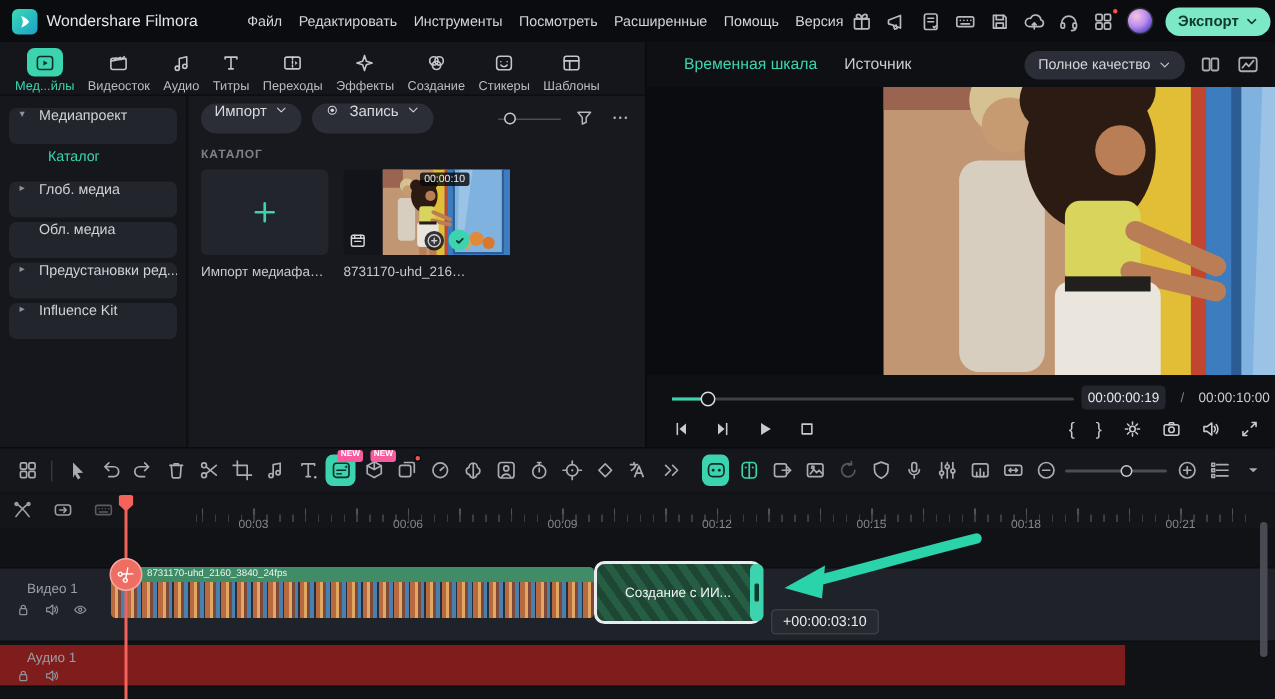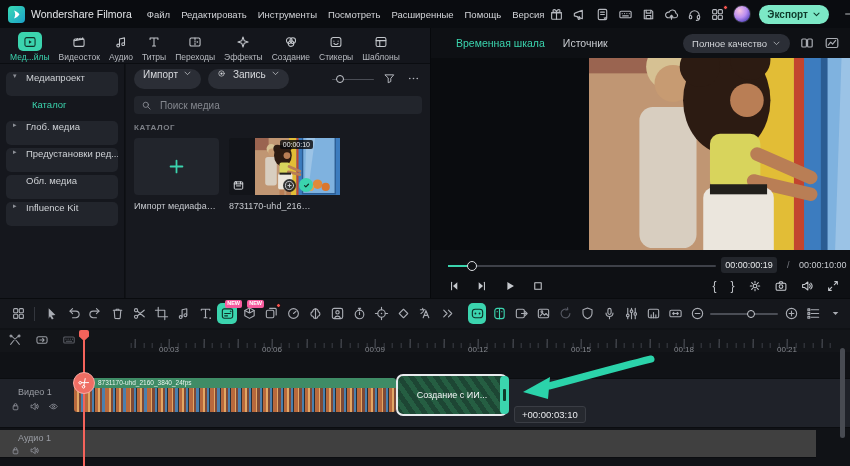--- a/index.html
+++ b/index.html
@@ -8,21 +8,21 @@
          font-family:"Liberation Sans",sans-serif;color:#d9dbde;user-select:none}
   .ic{width:14px;height:14px;fill:none;stroke:currentColor;stroke-width:1.2;
       stroke-linecap:round;stroke-linejoin:round;display:block}
 
   
   .titlebar{position:absolute;top:0;left:0;width:850px;height:28px;background:#0a0c10;
             display:flex;align-items:center;padding:0 6px;overflow:hidden}
   .logo{width:17px;height:17px;border-radius:4px;flex:0 0 auto;
         background:linear-gradient(135deg,#39dcb4,#1ba0c9);display:flex;align-items:center;justify-content:center;margin:0 6px 0 2px}
   .logo svg{width:13px;height:13px}
-  .appname{font-size:10.5px;color:#e4e6e9;white-space:nowrap;margin-right:10px}
+  .appname{font-size:10.5px;color:#e4e6e9;white-space:nowrap;margin-right:28px}
   .menus{display:flex;gap:1px}
   .menu-item{font-size:9.5px;color:#d3d5d9;padding:3px 5px;border-radius:3px;white-space:nowrap}
   .tb-right{margin-left:auto;display:flex;align-items:center;gap:8px;flex:0 0 auto}
   .tb-btn{width:15px;height:15px;color:#b6b9bf;position:relative;flex:0 0 auto}
   .tb-btn .ic{width:15px;height:15px}
   .dot{position:absolute;top:-2px;right:-3px;width:5px;height:5px;border-radius:50%;
        background:#f4534e;border:1px solid #0a0c10}
   .avatar{width:18px;height:18px;border-radius:50%;
           background:radial-gradient(circle at 35% 30%,#f7c4e0,#b98df0 45%,#5a48c0 80%);border:1px solid #2a2d33}
   .export-btn{height:19px;padding:0 8px;border-radius:10px;background:#7ce8c6;color:#0e3a2b;
@@ -147,21 +147,21 @@
   .ticks-minor{position:absolute;left:130px;right:12px;top:13px;height:5px;
     background:repeating-linear-gradient(90deg,#3a3d44 0 1px,transparent 1px 8.583px);background-position-x:4.7px}
   .ticks-major{position:absolute;left:130px;right:12px;top:9px;height:9px;
     background:repeating-linear-gradient(90deg,#51545b 0 1px,transparent 1px 34.33px);background-position-x:4.7px}
   .ruler-label{position:absolute;top:15px;transform:translateX(-50%);font-size:8px;color:#84878e}
 
   
   .tracks{position:absolute;top:352px;left:0;width:850px;height:114px;background:#101216}
   .band-video{position:absolute;top:26px;left:0;width:850px;height:50px;background:#1f2229;
               border-top:1px solid #0b0d10;border-bottom:1px solid #0b0d10}
-  .band-audio{position:absolute;top:78px;left:0;width:816px;height:28px;background:#404040;
+  .band-audio{position:absolute;top:78px;left:0;width:750px;height:28px;background:#7f1d1d;
               border-bottom:1px solid #0b0d10}
   .track-name{position:absolute;left:18px;font-size:9px;color:#9b9ea5}
   .track-icons{position:absolute;left:10px;display:flex;gap:8px;color:#8f929a}
   .track-icons .ti{width:11px;height:11px}
   .track-icons .ti .ic{width:11px;height:11px}
   .clip{position:absolute;left:74px;top:26px;width:322px;height:34px;border-radius:3px;overflow:hidden;z-index:5}
   .clip-title{height:10px;background:#3f8c66;color:#e9f4ee;font-size:6.5px;line-height:10px;
               padding-left:24px;white-space:nowrap;overflow:hidden}
   .clip-strip{height:24px;
     background:repeating-linear-gradient(90deg,#b8693d 0 3px,#e2a765 3px 5px,#7e4936 5px 7px,#4a7fae 7px 9.5px,#232f3a 9.5px 10.5px)}
@@ -375,26 +375,26 @@
         <span>Медиапроект</span>
       </div>
       <div class="sb-item plainchild active-child">
         <span>Каталог</span>
       </div>
       <div class="sb-item">
         <span class="sb-chev">▸</span>
         <span>Глоб. медиа</span>
       </div>
       <div class="sb-item">
+        <span class="sb-chev"></span>
+        <span>Обл. медиа</span>
+      </div>
+      <div class="sb-item">
         <span class="sb-chev">▸</span>
         <span>Предустановки ред...</span>
-      </div>
-      <div class="sb-item">
-        <span class="sb-chev"></span>
-        <span>Обл. медиа</span>
       </div>
       <div class="sb-item">
         <span class="sb-chev">▸</span>
         <span>Influence Kit</span>
       </div>
     </div>
 
   <div class="mediapanel">
     <div class="mp-toolbar">
       <div class="mp-btn">
@@ -430,29 +430,20 @@
             </svg>
           </div>
           <div class="tb-btn">
             <svg class="ic" viewBox="0 0 16 16">
               <circle cx="3.4" cy="8" r="1" fill="currentColor" stroke="none"></circle>
               <circle cx="8" cy="8" r="1" fill="currentColor" stroke="none"></circle>
               <circle cx="12.6" cy="8" r="1" fill="currentColor" stroke="none"></circle>
             </svg>
           </div>
         </div>
-    </div>
-    <div class="mp-search">
-      <span class="sic">
-          <svg class="ic" viewBox="0 0 16 16">
-            <circle cx="7" cy="7" r="3.8"></circle>
-            <path d="M10 10l3.2 3.2"></path>
-          </svg>
-        </span>
-      <input placeholder="Поиск медиа" style="">
     </div>
     <div class="mp-section">КАТАЛОГ</div>
     <div class="mp-tiles">
       <div class="tile-import">
         <span>
             <svg class="ic" viewBox="0 0 16 16">
               <path d="M8 3v10M3 8h10"></path>
             </svg>
           </span>
       </div>

